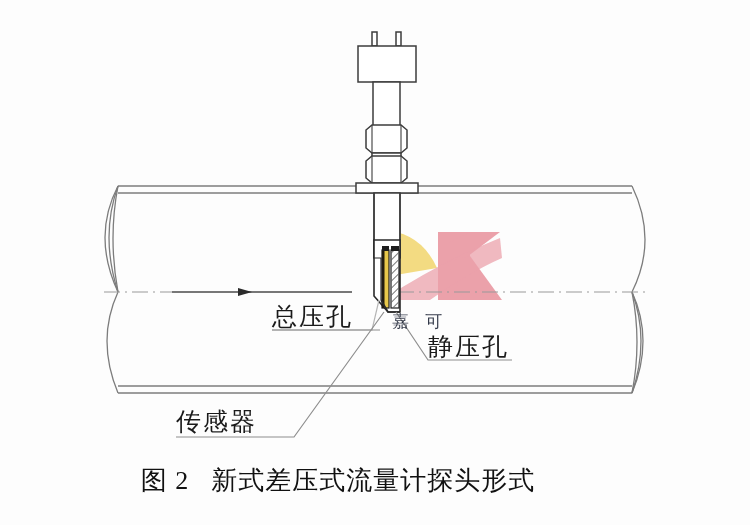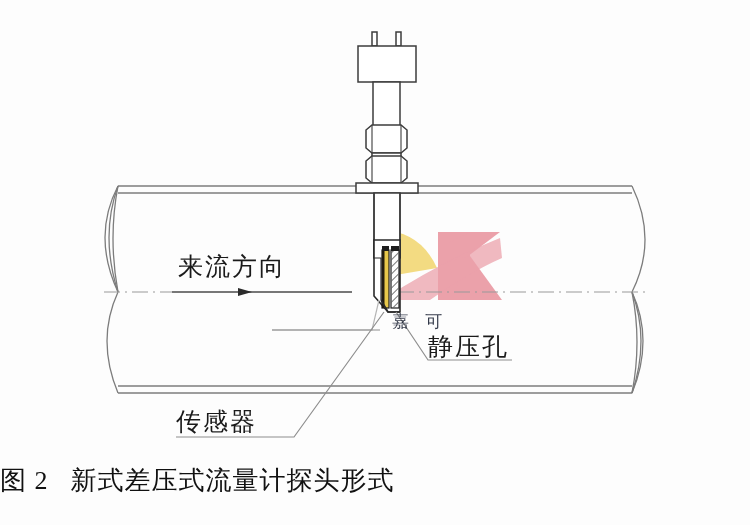--- a/index.html
+++ b/index.html
@@ -18,21 +18,21 @@
     color:#1a1a1a;
     white-space:nowrap;
     letter-spacing:2px;
   }
   #label-flow{left:178px;top:250px;font-size:25px;}
   #label-total{left:272px;top:300px;font-size:25px;}
   #label-static{left:428px;top:330px;font-size:25px;}
   #label-sensor{left:176px;top:405px;font-size:25px;}
   #caption{
     position:absolute;left:0;top:463px;width:676px;
-    text-align:left;font-size:26px;color:#111;
+    text-align:center;font-size:26px;color:#111;
     font-family:"Liberation Serif","DejaVu Serif",serif;
     letter-spacing:1px;
   }
   #caption .cap-gap{display:inline-block;width:22px;}
   #watermark-text{
     position:absolute;left:392px;top:310px;
     font-size:17px;color:#0f172a;opacity:.85;
     letter-spacing:6px;font-family:"Liberation Serif",serif;
   }
 </style>
@@ -144,22 +144,22 @@
       <path d="M 272 330 L 372 330 L 379 300" stroke="#b5b5b5"></path>
       <line x1="272" y1="330" x2="380" y2="330" stroke="#8e8e8e"></line>
 
       <path d="M 512 360 L 428 360 L 396 312"></path>
 
       <path d="M 176 437 L 294 437 L 384 312"></path>
     </g>
 
   </svg>
 
-  <div class="label" id="label-flow">来流方向</div>
 
+  <div class="label" id="label-total">总压孔</div>
 
   <div class="label" id="label-sensor">传感器</div>
 
   <div class="label" id="label-static">静压孔</div>
 
   <div id="watermark-text">嘉 可</div>
 
   <div id="caption">
     <span>图 2</span><span class="cap-gap"></span><span>新式差压式流量计探头形式</span>
   </div>

